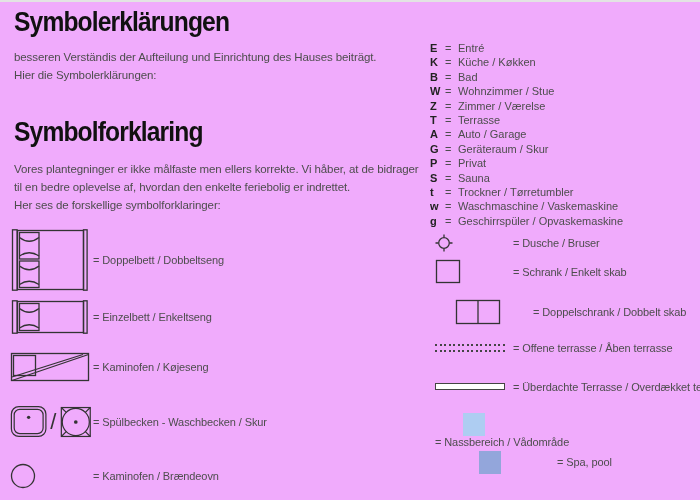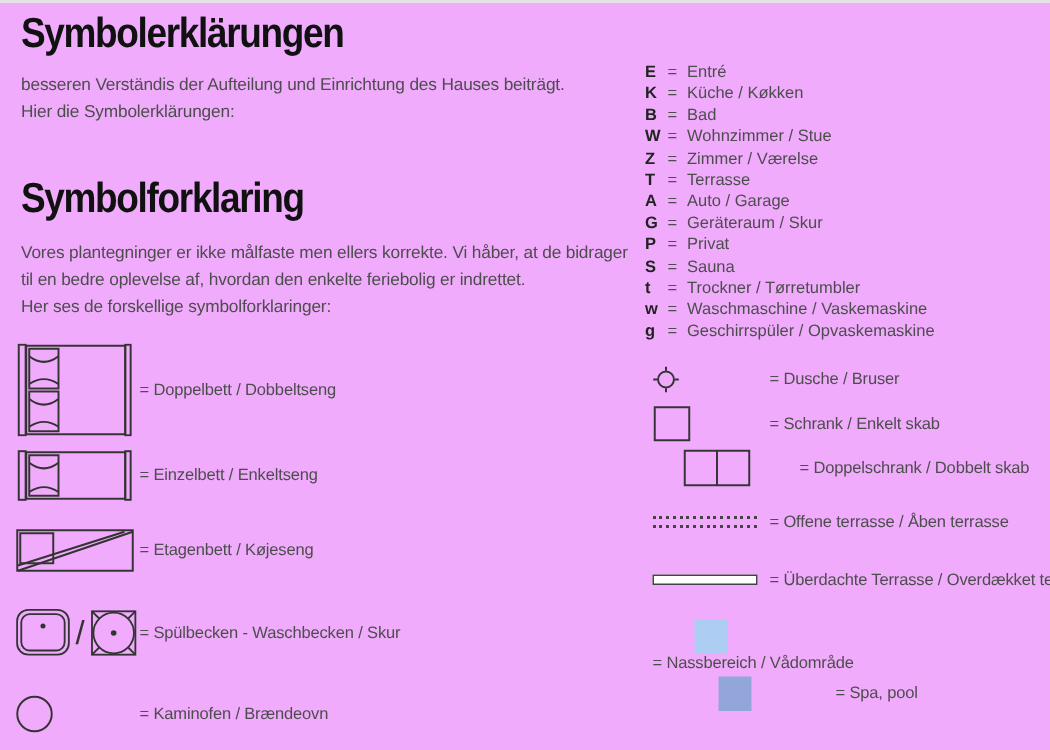--- a/index.html
+++ b/index.html
@@ -31,22 +31,22 @@
   .symlabel { font-size:11px; color:#4d4d4d; white-space:nowrap; letter-spacing:-0.1px; }
   svg { display:block; }
   .slash { font-size:22px; color:#333; margin:0 3px; font-weight:normal; }
   
   #row-bed-double { left:10px; top:227px; height:62px; }
   #row-bed-single { left:10px; top:298px; height:34px; }
   #row-bed-bunk   { left:10px; top:350px; height:30px; }
   #row-sink       { left:10px; top:402px; height:36px; }
   #row-stove      { left:10px; top:460px; height:28px; }
   
-  #row-shower     { top:242px; height:18px; }
-  #row-cab1       { top:268px; height:25px; }
+  #row-shower     { top:232px; height:18px; }
+  #row-cab1       { top:257px; height:25px; }
   #row-cab2       { top:297px; height:26px;padding-left:20px; }
   #row-terr-open  { top:340px; height:11px; }
   #row-terr-cov   { top:380px; height:9px; }
   #row-wet        { top:411px; height:24px;flex-direction:column; }
   #row-spa        { top:448px; height:24px;margin-left:44px; }
   
   .dashline { width:70px; height:2px;
     background:repeating-linear-gradient(90deg,#444 0 2px,transparent 2px 4.5px); }
   .dashstack .dashline + .dashline { margin-top:4px; }
   .covered { width:70px; height:7px; border:1px solid #444; background:#fff; }
@@ -110,21 +110,21 @@
 
   <div class="symrow left" id="row-bed-bunk">
     <span class="iconwrap">
       <svg width="80" height="30" viewBox="0 0 80 30" fill="none" stroke="#333" stroke-width="1.3">
         <rect x="1.5" y="1.5" width="77" height="27"></rect>
         <rect x="3.5" y="3.5" width="22" height="20"></rect>
         <path d="M2,28.5 L78.5,2.5"></path>
         <path d="M2,25 L73,2.5"></path>
       </svg>
     </span>
-    <span class="symlabel">= Etagenbett / Køjeseng</span>
+    <span class="symlabel">= Kaminofen / Køjeseng</span>
   </div>
 
   <div class="symrow left" id="row-sink">
     <span class="iconwrap">
       <svg width="40" height="36" viewBox="0 0 40 36" fill="none" stroke="#333" stroke-width="1.3">
         <rect x="1.5" y="1.5" width="37" height="32" rx="8"></rect>
         <rect x="4.5" y="4.5" width="31" height="26" rx="6"></rect>
         <circle cx="20" cy="13" r="1.8" fill="#333" stroke="none"></circle>
       </svg>
       <span class="slash">/</span>

